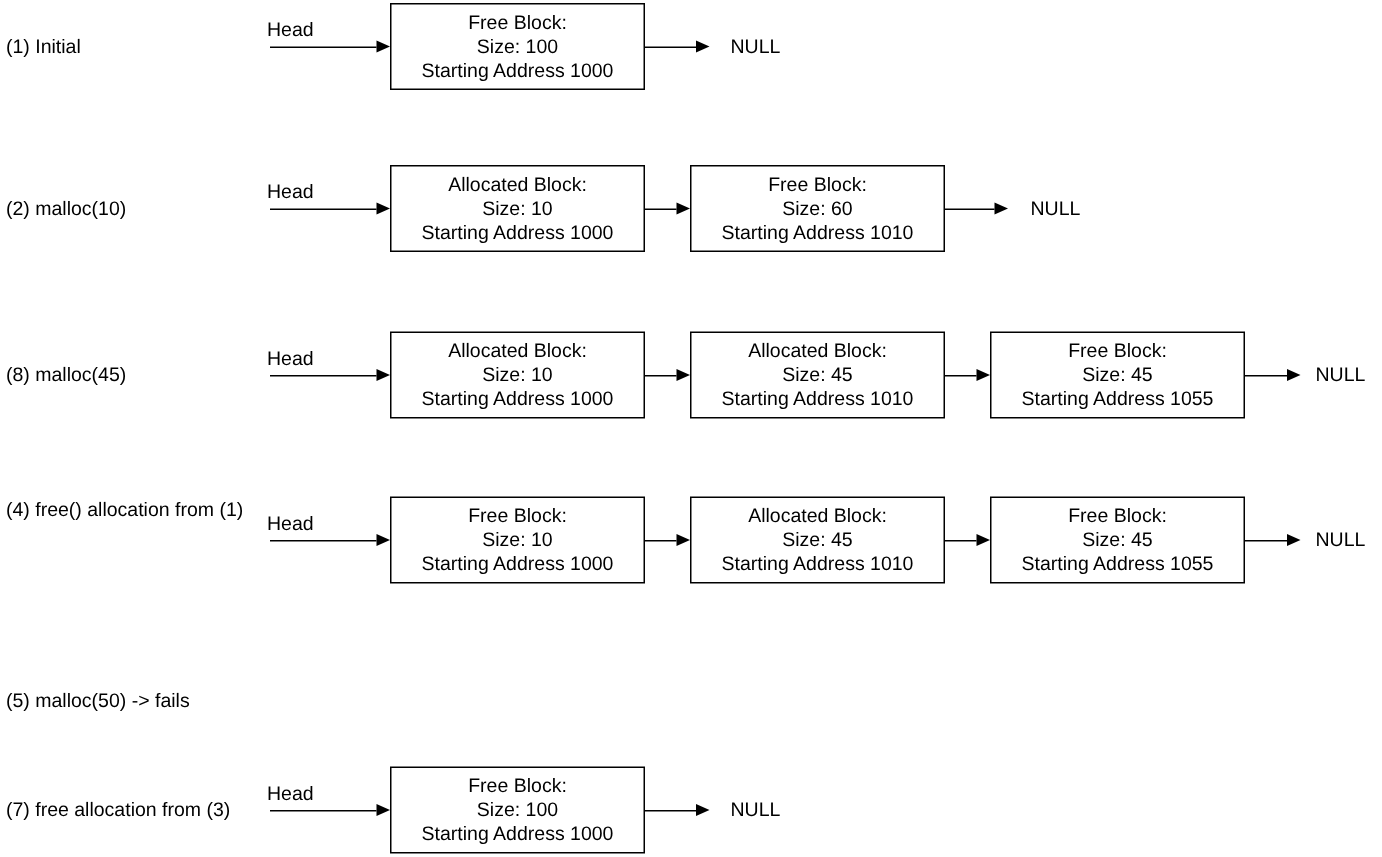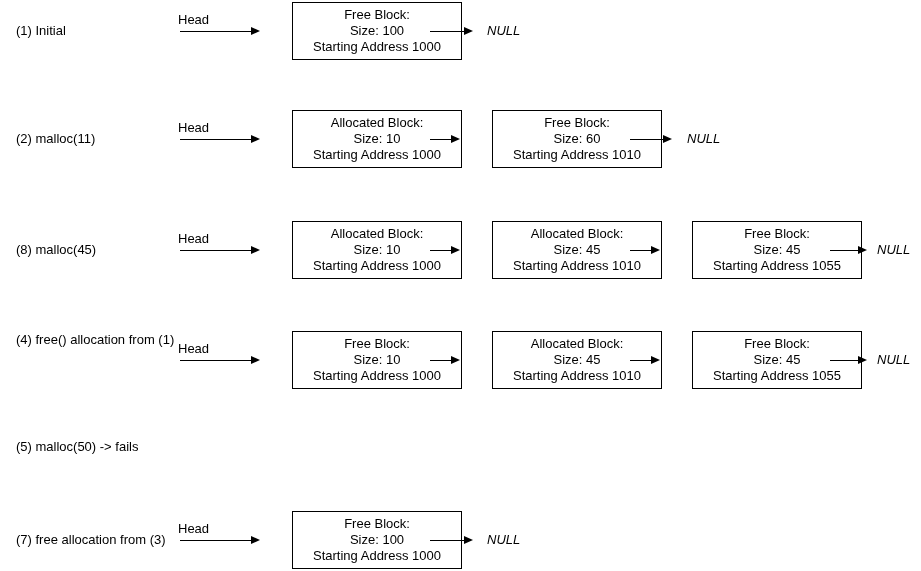--- a/index.html
+++ b/index.html
@@ -10,33 +10,31 @@
     background: #ffffff;
     font-family: "Liberation Sans", sans-serif;
     color: #000000;
     overflow: hidden;
   }
   .row-label {
     position: absolute;
     left: 4px;
     font-size: 13px;
     white-space: nowrap;
-    margin-left: 12px;
   }
   .head-label {
     position: absolute;
     left: 178px;
     width: 46px;
     font-size: 13px;
   }
   .null-label {
     position: absolute;
     font-size: 13px;
     white-space: nowrap;
-    font-style: italic;
   }
   .arrow {
     position: absolute;
     height: 0;
     border-top: 1.5px solid #000000;
   }
   .arrow::after {
     content: "";
     position: absolute;
     left: 100%;
@@ -55,21 +53,20 @@
     border: 1.5px solid #000000;
     background: #ffffff;
     display: flex;
     flex-direction: column;
     justify-content: center;
     align-items: center;
     text-align: center;
     font-size: 13px;
     line-height: 16px;
     white-space: nowrap;
-    margin-left: 32px;
   }
 </style>
 </head>
 <body>
 
 <div class="canvas">
 
   <div>
     <div class="row-label" style="top:23px">(1) Initial</div>
     <div class="head-label" style="top:12px">Head</div>
@@ -77,21 +74,21 @@
     <div class="block" style="left:260px; top:2px">
       <div>Free Block:</div>
       <div>Size: 100</div>
       <div>Starting Address 1000</div>
     </div>
     <div class="arrow" style="left:430px; top:31px; width:34px"></div>
     <div class="null-label" style="left:487px; top:23px">NULL</div>
   </div>
 
   <div>
-    <div class="row-label" style="top:131px">(2) malloc(11)</div>
+    <div class="row-label" style="top:131px">(2) malloc(10)</div>
     <div class="head-label" style="top:120px">Head</div>
     <div class="arrow" style="left:180px; top:139px; width:71px"></div>
     <div class="block" style="left:260px; top:110px">
       <div>Allocated Block:</div>
       <div>Size: 10</div>
       <div>Starting Address 1000</div>
     </div>
     <div class="arrow" style="left:430px; top:139px; width:21px"></div>
     <div class="block" style="left:460px; top:110px">
       <div>Free Block:</div>
@@ -146,21 +143,21 @@
     <div class="block" style="left:660px; top:331px">
       <div>Free Block:</div>
       <div>Size: 45</div>
       <div>Starting Address 1055</div>
     </div>
     <div class="arrow" style="left:830px; top:360px; width:28px"></div>
     <div class="null-label" style="left:877px; top:352px">NULL</div>
   </div>
 
   <div>
-    <div class="row-label" style="top:439px">(5) malloc(50) -&gt; fails</div>
+    <div class="row-label" style="top:459px">(5) malloc(50) -&gt; fails</div>
   </div>
 
   <div>
     <div class="row-label" style="top:532px">(7) free allocation from (3)</div>
     <div class="head-label" style="top:521px">Head</div>
     <div class="arrow" style="left:180px; top:540px; width:71px"></div>
     <div class="block" style="left:260px; top:511px">
       <div>Free Block:</div>
       <div>Size: 100</div>
       <div>Starting Address 1000</div>

